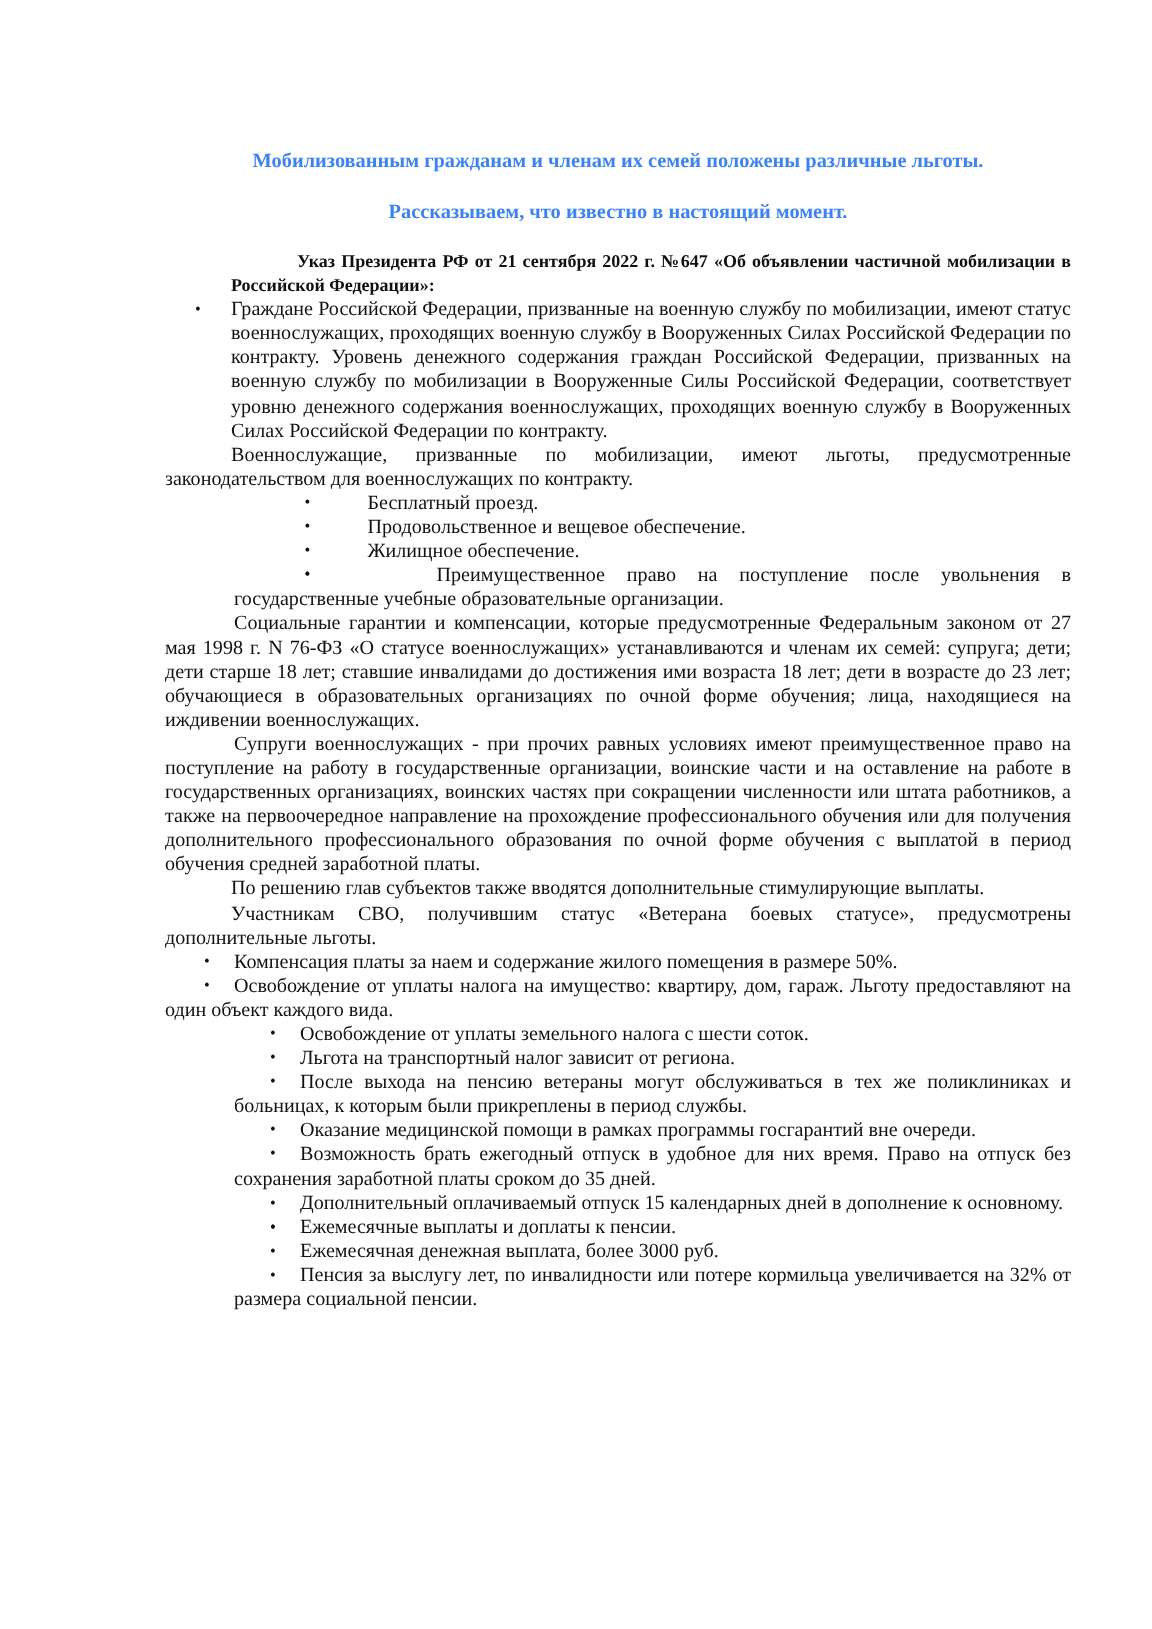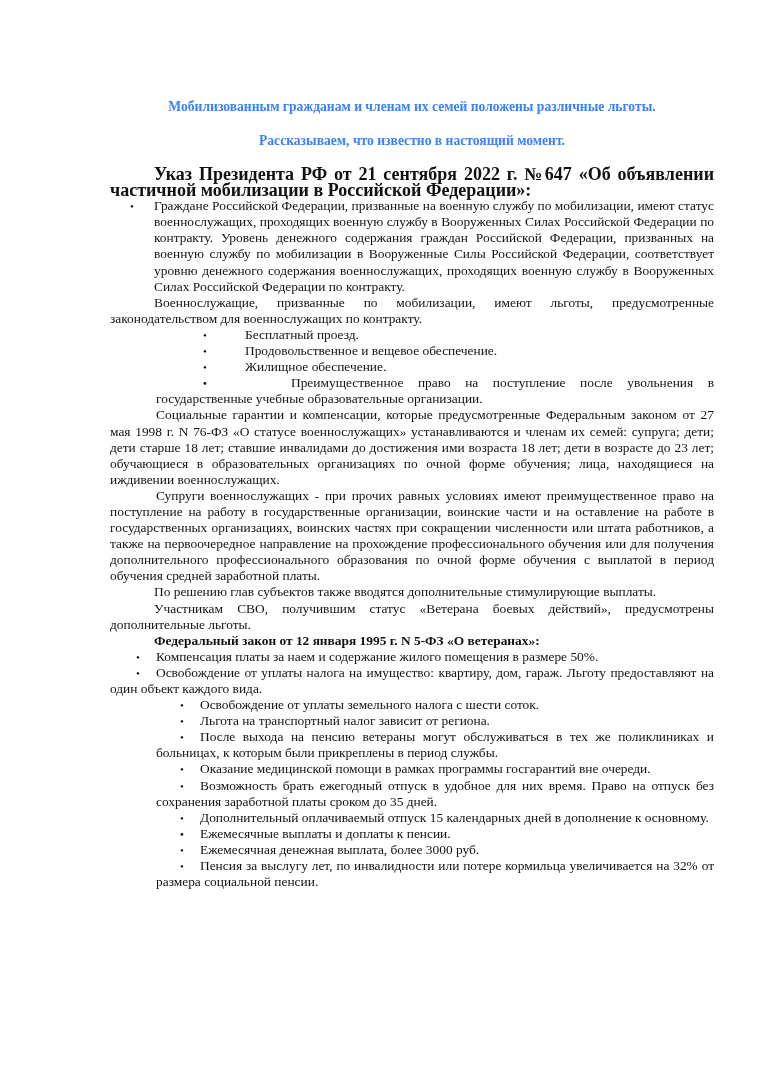--- a/index.html
+++ b/index.html
@@ -45,41 +45,40 @@
   .final { padding-left: 0; text-indent: 32px; margin-left: -12px; width: 616px; }
 </style>
 </head>
 <body>
 
 <div class="page">
   <div class="red-title t1">Мобилизованным гражданам и членам их семей положены различные льготы.</div>
   <div class="red-title t2">Рассказываем, что известно в настоящий момент.</div>
 
   <div class="body">
-    <p class="bold ind" style="font-size:18px;">Указ Президента РФ от 21 сентября 2022 г. №647 «Об объявлении частичной мобилизации в Российской Федерации»:</p>
+    <p class="bold ind" style="font-size:12px;margin-left:44px;">Указ Президента РФ от 21 сентября 2022 г. №647 «Об объявлении частичной мобилизации в Российской Федерации»:</p>
 
     <ul class="l1">
       <li><span class="dot">•</span><span>Граждане Российской Федерации, призванные на военную службу по мобилизации, имеют статус военнослужащих, проходящих военную службу в Вооруженных Силах Российской Федерации по контракту. Уровень денежного содержания граждан Российской Федерации, призванных на военную службу по мобилизации в Вооруженные Силы Российской Федерации, соответствует уровню денежного содержания военнослужащих, проходящих военную службу в Вооруженных Силах Российской Федерации по контракту.</span></li>
     </ul>
 
     <p class="ind">Военнослужащие, призванные по мобилизации, имеют льготы, предусмотренные законодательством для военнослужащих по контракту.</p>
 
     <ul class="l2">
       <li><span class="dot">•</span><span>Бесплатный проезд.</span></li>
       <li><span class="dot">•</span><span>Продовольственное и вещевое обеспечение.</span></li>
       <li><span class="dot">•</span><span>Жилищное обеспечение.</span></li>
       <li><span class="dot">•</span></li>
       <li class="wrap"><span class="dot">•</span><span>Преимущественное право на поступление после увольнения в государственные учебные образовательные организации.</span></li>
     </ul>
 
     <p class="ind2">Социальные гарантии и компенсации, которые предусмотренные Федеральным законом от 27 мая 1998 г. N 76-ФЗ «О статусе военнослужащих» устанавливаются и членам их семей: супруга; дети; дети старше 18 лет; ставшие инвалидами до достижения ими возраста 18 лет; дети в возрасте до 23 лет; обучающиеся в  образовательных организациях по очной форме обучения; лица, находящиеся на иждивении военнослужащих.</p>
     <p class="ind2">Супруги военнослужащих - при прочих равных условиях имеют преимущественное право на поступление на работу в государственные организации, воинские части и на оставление на работе в государственных организациях, воинских частях при сокращении численности или штата работников, а также на первоочередное направление на прохождение профессионального обучения или для получения дополнительного профессионального образования по очной форме обучения с выплатой в период обучения средней заработной платы.</p>
     <p class="ind">По решению глав субъектов также вводятся дополнительные стимулирующие выплаты.</p>
-    <p class="ind">Участникам СВО, получившим статус «Ветерана боевых действий», предусмотрены дополнительные льготы.</p>
-    <p class="hdr">Федеральный закон от 12 января 1995 г. N 5-ФЗ «О ветеранах»:</p>
+    <p class="ind">Участникам СВО, получившим статус «Ветерана боевых статусе», предусмотрены дополнительные льготы.</p>
 
     <ul class="l3">
       <li><span class="dot">•</span><span>Компенсация платы за наем и содержание жилого помещения в размере 50%.</span></li>
       <li class="wrapl"><span class="dot">•</span><span>Освобождение от уплаты налога на имущество: квартиру, дом, гараж. Льготу предоставляют на один объект каждого вида.</span></li>
     </ul>
 
     <ul class="l4">
       <li><span class="dot">•</span><span>Освобождение от уплаты земельного налога с шести соток.</span></li>
       <li><span class="dot">•</span><span>Льгота на транспортный налог зависит от региона.</span></li>
       <li class="wrap"><span class="dot">•</span><span>После выхода на пенсию ветераны могут обслуживаться в тех же поликлиниках и больницах, к которым были прикреплены в период службы.</span></li>

